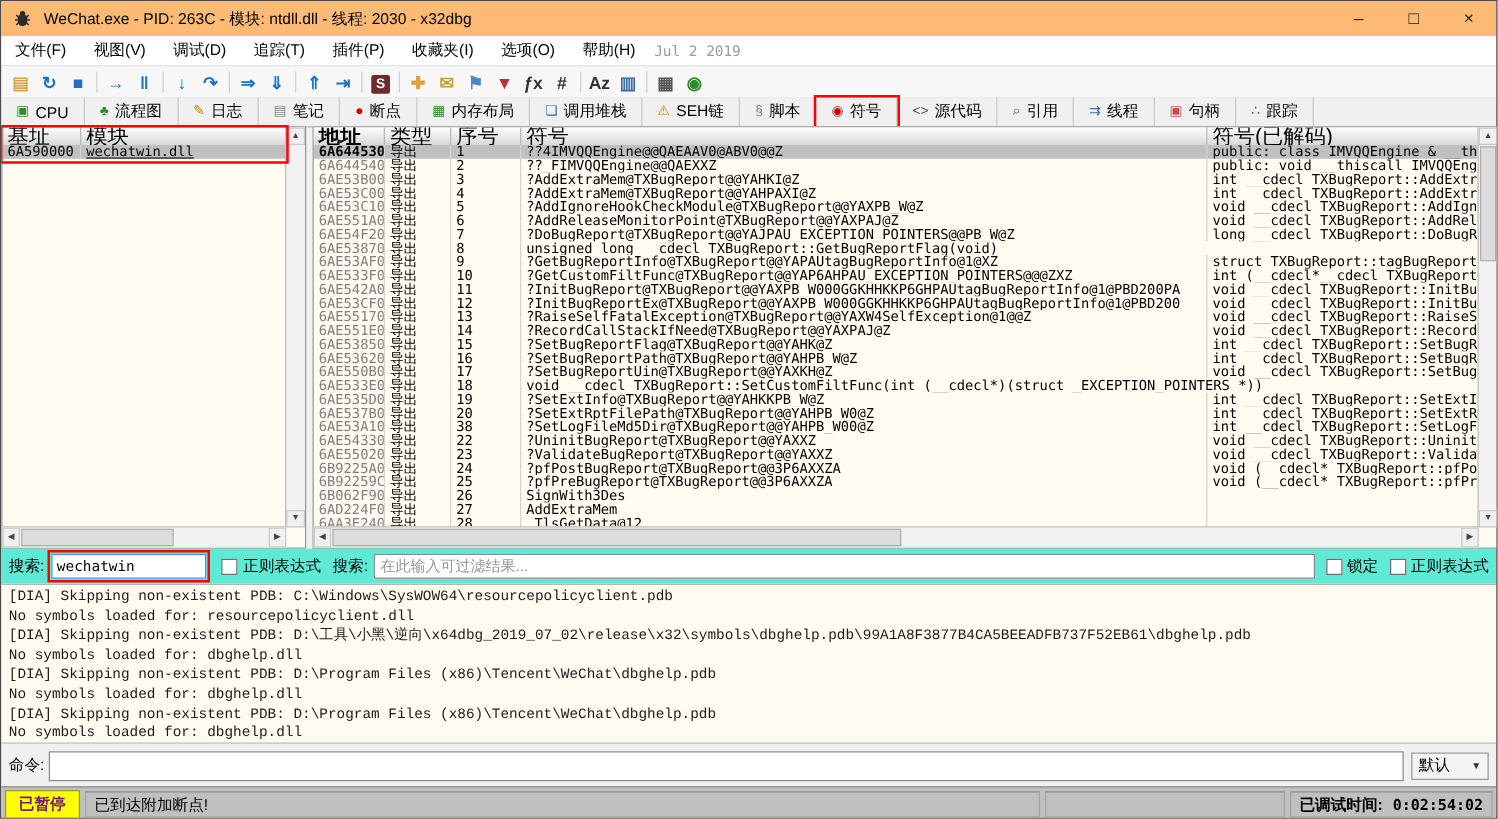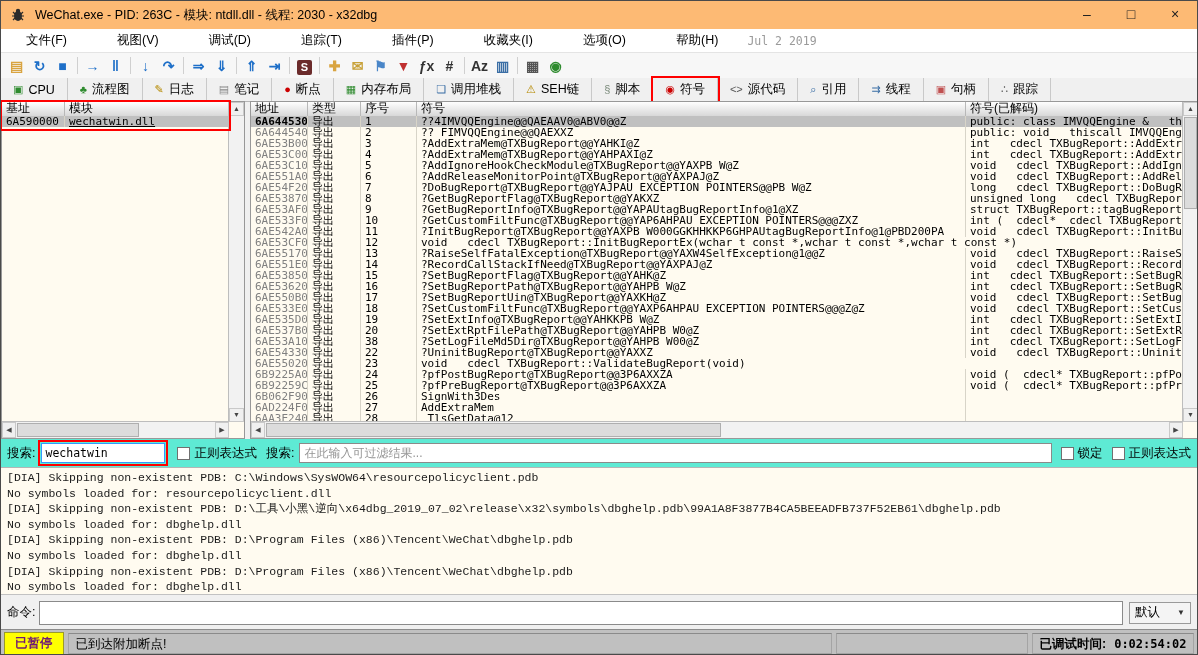--- a/index.html
+++ b/index.html
@@ -5,58 +5,58 @@
   html,body{margin:0;padding:0;background:#888;}
   #app{position:relative;width:1198px;height:655px;background:#F0F0F0;border:1px solid #4a4a4a;
        box-sizing:border-box;font-family:"Liberation Sans",sans-serif;overflow:hidden;color:#000;}
   
   .titlebar{position:absolute;left:0;top:0;right:0;height:28px;background:#fdba74;display:flex;align-items:center;padding-left:9px;}
   .app-ico{width:16px;height:16px;flex:none;}
   .title-text{font-size:12.5px;margin-left:9px;flex:1;white-space:nowrap;}
   .winbtn{width:44px;height:28px;text-align:center;line-height:26px;font-size:14px;color:#222;flex:none;}
   
   .menubar{position:absolute;left:0;top:28px;right:0;height:23px;background:#FFFFFF;display:flex;align-items:center;font-size:12.5px;}
-  .menu-item{padding:0 25px;}
+  .menu-item{padding:0 11px;}
   .build-date{color:#9a9a9a;font-family:"DejaVu Sans Mono",monospace;font-size:11.5px;margin-left:4px;}
   
   .toolbar{position:absolute;left:0;top:51px;right:0;height:25px;background:#F7F7F7;border-top:1px solid #E4E4E4;
            border-bottom:1px solid #D8D8D8;display:flex;align-items:center;padding-left:4px;}
   .tb{width:23px;height:20px;text-align:center;line-height:20px;flex:none;}
   .tb-g{font-size:14px;font-weight:bold;display:inline-block;}
   .tb.sep{width:7px;}
   .tb.sep:before{content:"";display:block;width:1px;height:17px;background:#D0D0D0;margin:1px auto;}
   .tb .chip{background:#6B2B2B;color:#fff;font-size:11px;line-height:15px;width:15px;height:15px;border-radius:2px;font-weight:bold;}
   
   .tabbar{position:absolute;left:0;top:77px;right:0;height:23px;background:#F0F0F0;border-bottom:1px solid #B5B5B5;display:flex;}
   .tab{display:flex;align-items:center;gap:5px;padding:0 12px;border-right:1px solid #C9C9C9;font-size:12.5px;white-space:nowrap;}
   .tab.boxed{outline:2px solid #FF0000;outline-offset:0;}
   .tab-icon{font-size:11px;line-height:11px;}
   
   .panel{position:absolute;top:100px;height:338px;background:#FFFBF0;border:1px solid #989898;box-sizing:border-box;}
   .modules-panel{left:0;width:244px;}
   .symbols-panel{left:249px;width:949px;}
   .phead{position:absolute;left:0;top:0;right:15px;height:14px;display:flex;background:linear-gradient(#FEFEFE,#D8D8D8);
-         border-bottom:1px solid #A8A8A8;font-size:12px;}
+         border-bottom:1px solid #A8A8A8;font-size:17px;}
   .ph{box-sizing:border-box;padding:0 0 0 4px;border-right:1px solid #B8B8B8;white-space:nowrap;overflow:hidden;line-height:13px;flex:none;}
   .pbody{position:absolute;left:0;top:14px;right:15px;bottom:16px;overflow:hidden;
          font-family:"DejaVu Sans Mono","DejaVu Sans",monospace;font-size:11px;}
   .srow,.mrow{display:flex;height:11px;line-height:11px;white-space:pre;}
   .c{box-sizing:border-box;padding-left:4px;overflow:hidden;flex:none;}
   .srow .ca{width:57px;color:#808080;border-right:1px solid #D8D4C8;}
   .srow .ct{width:53px;border-right:1px solid #D8D4C8;}
   .srow .co{width:56px;border-right:1px solid #D8D4C8;}
   .srow .cs{width:549px;border-right:1px solid #D8D4C8;}
   .srow .cd{flex:1;}
   .srow.selected{background:#C0C0C0;}
   .srow.selected .ca{color:#000;font-weight:bold;}
   .mrow .ma{width:63px;border-right:1px solid #D8D4C8;}
   .mrow .mm{flex:1;text-decoration:underline;}
   .mrow.selected{background:#C0C0C0;}
   .mh-a{width:63px;} .mh-m{flex:1;}
-  .sh-a{width:57px;} .sh-t{width:53px;} .sh-o{width:56px;} .sh-s{width:549px;} .sh-d{flex:1;border-right:none;}
+  .sh-a{width:57px;font-weight:bold;} .sh-t{width:53px;} .sh-o{width:56px;} .sh-s{width:549px;} .sh-d{flex:1;border-right:none;}
   
   .vscroll{position:absolute;top:0;right:0;width:15px;bottom:16px;background:#F2F2F2;border-left:1px solid #BDBDBD;}
   .hscroll{position:absolute;left:0;right:15px;bottom:0;height:16px;background:#F2F2F2;border-top:1px solid #BDBDBD;}
   .sarrow{position:absolute;background:#F0F0F0;border:1px solid #C9C9C9;color:#444;text-align:center;box-sizing:border-box;}
   .vscroll .sarrow{left:0;right:0;height:14px;font-size:7px;line-height:12px;}
   .vscroll .up{top:0;} .vscroll .dn{bottom:0;}
   .hscroll .sarrow{top:0;bottom:0;width:14px;font-size:7px;line-height:14px;}
   .hscroll .lt{left:0;} .hscroll .rt{right:0;}
   .thumb{position:absolute;background:#DCDCDC;border:1px solid #AFAFAF;box-sizing:border-box;}
   
@@ -359,21 +359,20 @@
           <span class="c ct">导出</span>
           <span class="c co">7</span>
           <span class="c cs">?DoBugReport@TXBugReport@@YAJPAU_EXCEPTION_POINTERS@@PB_W@Z</span>
           <span class="c cd">long __cdecl TXBugReport::DoBugReport(struct _EXCEPTION_POINTERS *,wchar_t const *)</span>
         </div>
 
         <div class="srow">
           <span class="c ca">6AE53870</span>
           <span class="c ct">导出</span>
           <span class="c co">8</span>
-          <span class="c cs">?GetBugReportFlag@TXBugReport@@YAKXZ</span>
           <span class="c cd">unsigned long __cdecl TXBugReport::GetBugReportFlag(void)</span>
         </div>
 
         <div class="srow">
           <span class="c ca">6AE53AF0</span>
           <span class="c ct">导出</span>
           <span class="c co">9</span>
           <span class="c cs">?GetBugReportInfo@TXBugReport@@YAPAUtagBugReportInfo@1@XZ</span>
           <span class="c cd">struct TXBugReport::tagBugReportInfo * __cdecl TXBugReport::GetBugReportInfo(void)</span>
         </div>
@@ -391,20 +390,21 @@
           <span class="c ct">导出</span>
           <span class="c co">11</span>
           <span class="c cs">?InitBugReport@TXBugReport@@YAXPB_W000GGKHHKKP6GHPAUtagBugReportInfo@1@PBD200PA</span>
           <span class="c cd">void __cdecl TXBugReport::InitBugReport(wchar_t const *,wchar_t const *,wchar_t const *)</span>
         </div>
 
         <div class="srow">
           <span class="c ca">6AE53CF0</span>
           <span class="c ct">导出</span>
           <span class="c co">12</span>
+          <span class="c cs">?InitBugReportEx@TXBugReport@@YAXPB_W000GGKHHKKP6GHPAUtagBugReportInfo@1@PBD200</span>
           <span class="c cd">void __cdecl TXBugReport::InitBugReportEx(wchar_t const *,wchar_t const *,wchar_t const *)</span>
         </div>
 
         <div class="srow">
           <span class="c ca">6AE55170</span>
           <span class="c ct">导出</span>
           <span class="c co">13</span>
           <span class="c cs">?RaiseSelfFatalException@TXBugReport@@YAXW4SelfException@1@@Z</span>
           <span class="c cd">void __cdecl TXBugReport::RaiseSelfFatalException(enum TXBugReport::SelfException)</span>
         </div>
@@ -438,21 +438,20 @@
           <span class="c ct">导出</span>
           <span class="c co">17</span>
           <span class="c cs">?SetBugReportUin@TXBugReport@@YAXKH@Z</span>
           <span class="c cd">void __cdecl TXBugReport::SetBugReportUin(unsigned long,int)</span>
         </div>
 
         <div class="srow">
           <span class="c ca">6AE533E0</span>
           <span class="c ct">导出</span>
           <span class="c co">18</span>
-          <span class="c cs">?SetCustomFiltFunc@TXBugReport@@YAXP6AHPAU_EXCEPTION_POINTERS@@@Z@Z</span>
           <span class="c cd">void __cdecl TXBugReport::SetCustomFiltFunc(int (__cdecl*)(struct _EXCEPTION_POINTERS *))</span>
         </div>
 
         <div class="srow">
           <span class="c ca">6AE535D0</span>
           <span class="c ct">导出</span>
           <span class="c co">19</span>
           <span class="c cs">?SetExtInfo@TXBugReport@@YAHKKPB_W@Z</span>
           <span class="c cd">int __cdecl TXBugReport::SetExtInfo(unsigned long,unsigned long,wchar_t const *)</span>
         </div>
@@ -478,20 +477,21 @@
           <span class="c ct">导出</span>
           <span class="c co">22</span>
           <span class="c cs">?UninitBugReport@TXBugReport@@YAXXZ</span>
           <span class="c cd">void __cdecl TXBugReport::UninitBugReport(void)</span>
         </div>
 
         <div class="srow">
           <span class="c ca">6AE55020</span>
           <span class="c ct">导出</span>
           <span class="c co">23</span>
+          <span class="c cs">?ValidateBugReport@TXBugReport@@YAXXZ</span>
           <span class="c cd">void __cdecl TXBugReport::ValidateBugReport(void)</span>
         </div>
 
         <div class="srow">
           <span class="c ca">6B9225A0</span>
           <span class="c ct">导出</span>
           <span class="c co">24</span>
           <span class="c cs">?pfPostBugReport@TXBugReport@@3P6AXXZA</span>
           <span class="c cd">void (__cdecl* TXBugReport::pfPostBugReport)(void)</span>
         </div>

